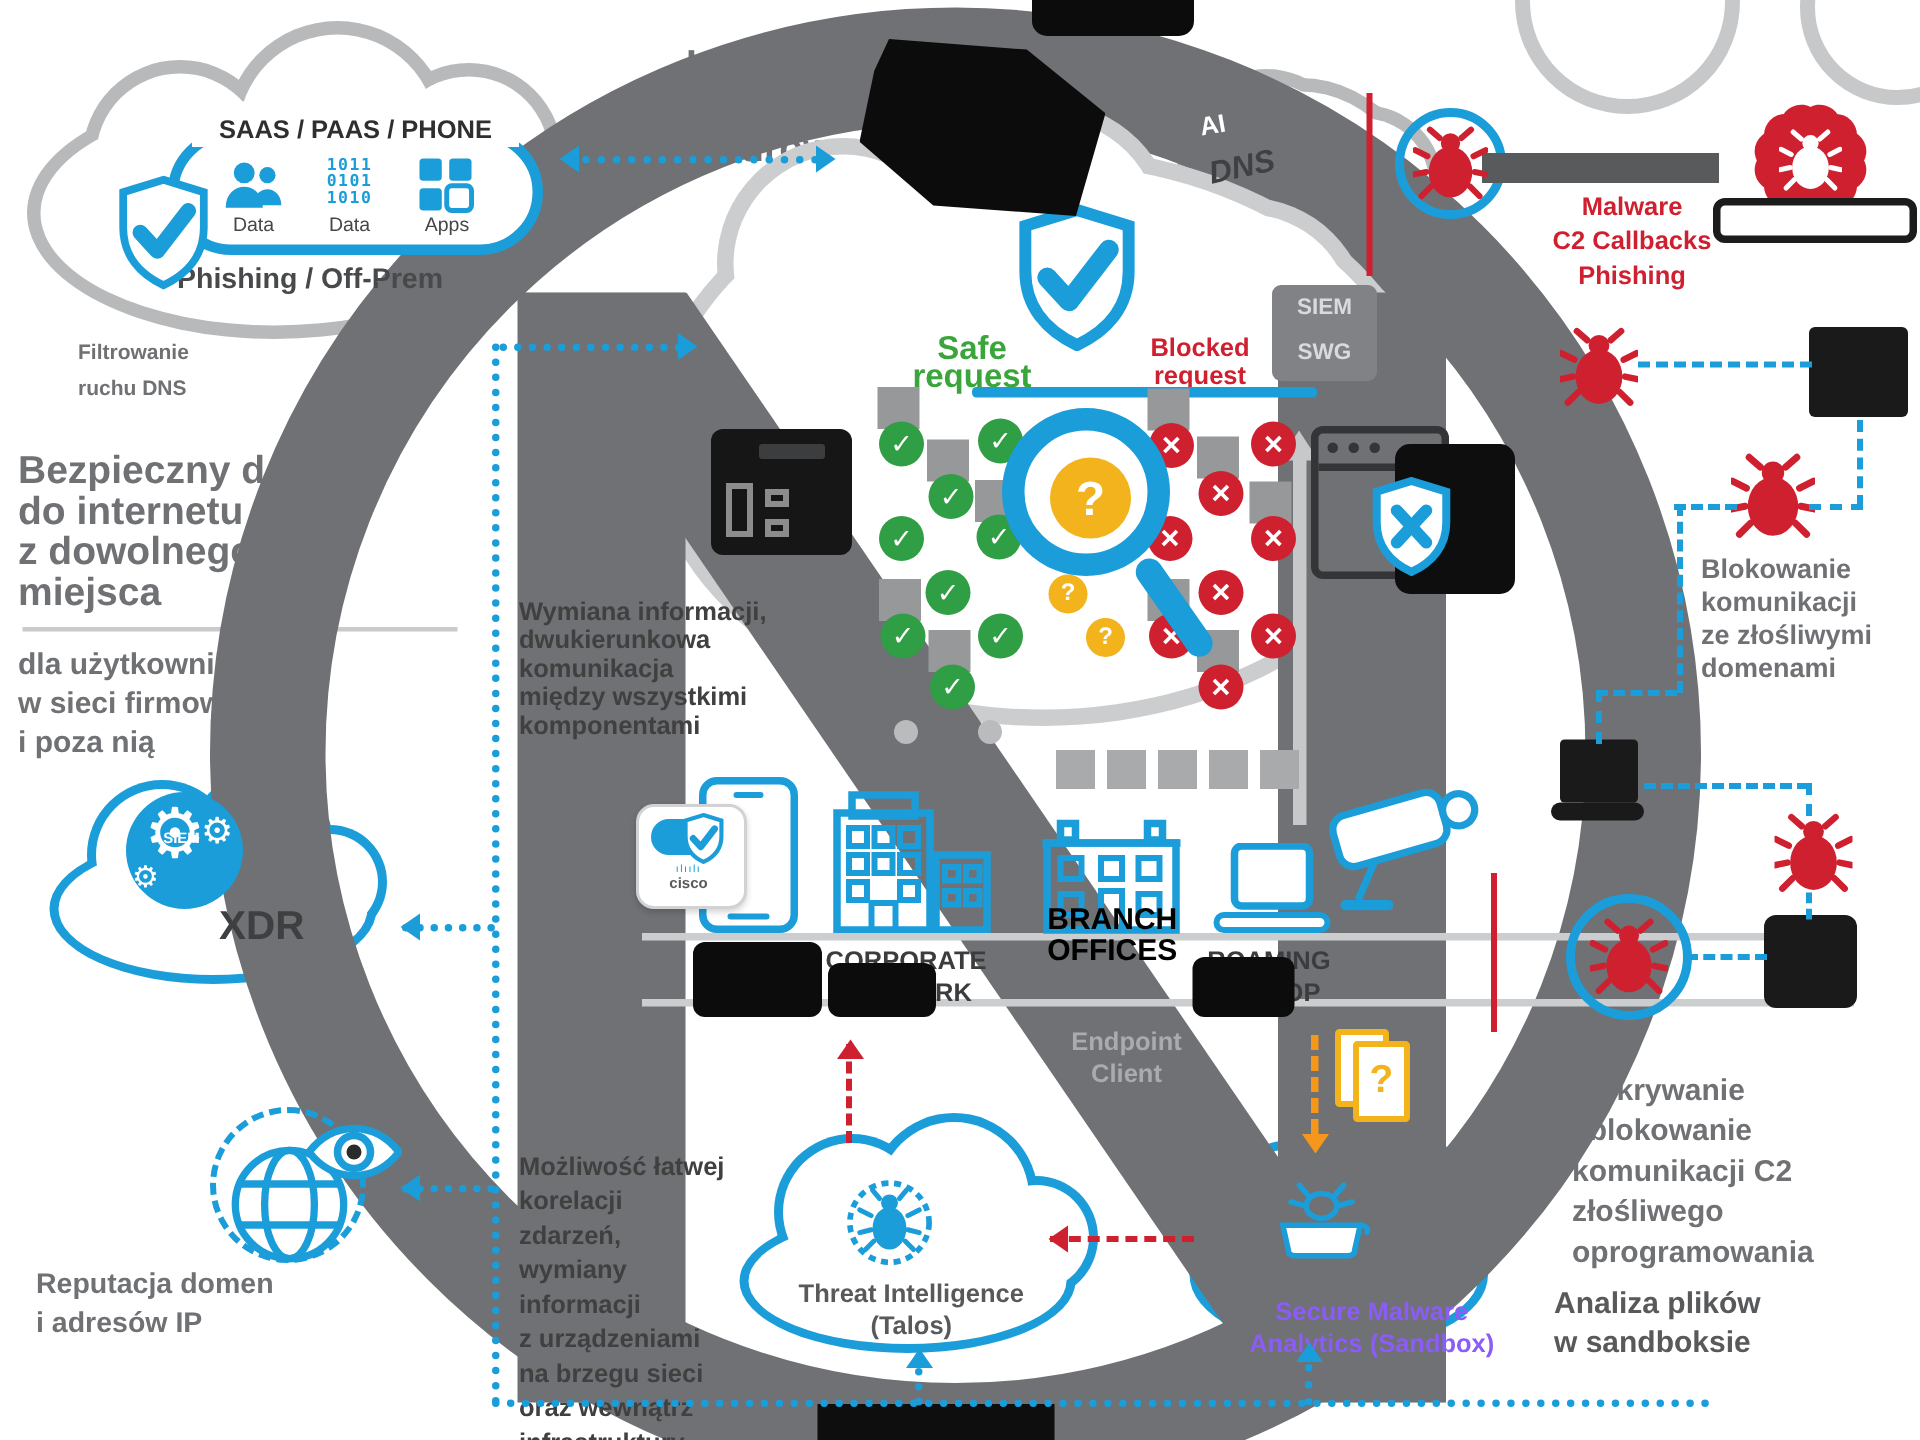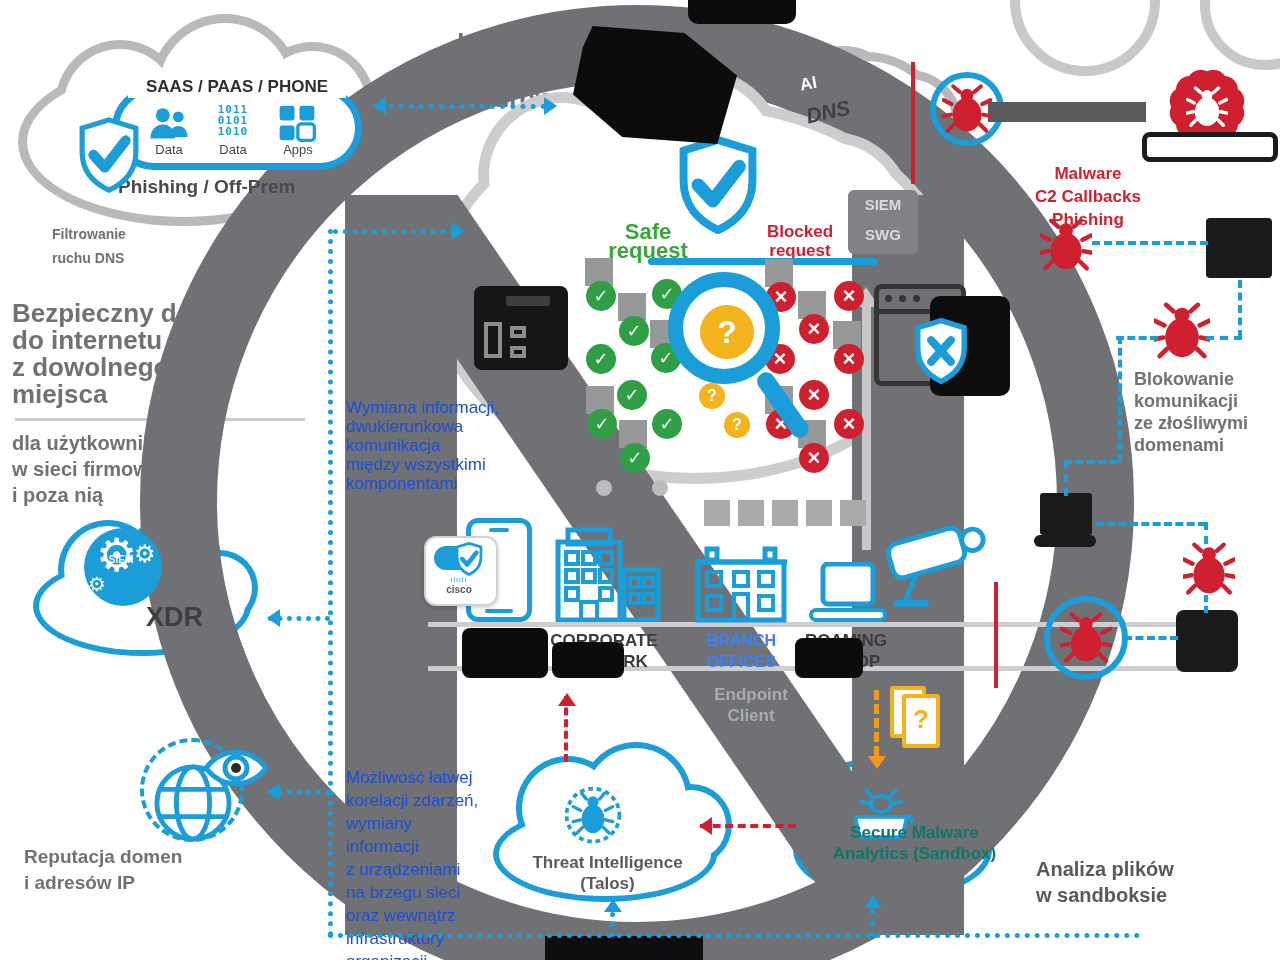--- a/index.html
+++ b/index.html
@@ -9,21 +9,21 @@
   }
   html,body{margin:0;padding:0;background:#fff;}
   #stage{position:relative;width:1280px;height:960px;overflow:hidden;background:#fff;
          font-family:"Liberation Sans","DejaVu Sans",sans-serif;}
   .abs{position:absolute;}
   .blob{position:absolute;border-radius:50%;}
   .b{font-weight:bold;}
   .ctr{text-align:center;}
   .z1{z-index:1}.z2{z-index:2}.z3{z-index:3}.z4{z-index:4}.z5{z-index:5}.z6{z-index:6}.z7{z-index:7}
   .note{color:var(--gray);font-weight:bold;}
-  .note2{color:#1d4ed8;font-weight:normal;}
+  .note2{color:#404040;font-weight:bold;}
   .gi{position:absolute;border-radius:50%;color:#fff;text-align:center;
       transform:translate(-50%,-50%);font-weight:bold;}
   .gsq{position:absolute;background:#96989a;}
   .dot-h{border-top:5px dotted var(--blue);}
   .dot-v{border-left:5px dotted var(--blue);}
   .dash-h-red{border-top:4px dashed var(--red);}
   .dash-v-red{border-left:4px dashed var(--red);}
   .dash-v-or{border-left:5px dashed var(--orange);}
   .dash-h-b{border-top:4px dashed var(--blue);}
   .dash-v-b{border-left:4px dashed var(--blue);}
@@ -63,20 +63,21 @@
 
   <div class="blob z1" style="left:1010px;top:-74px;width:150px;height:150px;border:10px solid #c6c8ca;box-sizing:border-box;background:#fff"></div>
   <div class="blob z1" style="left:1200px;top:-60px;width:130px;height:130px;border:10px solid #c6c8ca;box-sizing:border-box;background:#fff"></div>
 
   <div class="abs z1 note ctr" style="left:360px;top:28px;width:290px;font-size:26px;line-height:28px;">Internet<br>i aplikacje<br>chmurowe</div>
   <div class="abs z1 note" style="left:52px;top:222px;width:200px;font-size:14px;line-height:24px;">Filtrowanie<br>ruchu DNS</div>
   <div class="abs z1 note" style="left:12px;top:300px;width:300px;font-size:26px;line-height:27px;">Bezpieczny dostęp<br>do internetu<br>z dowolnego<br>miejsca</div>
   <div class="abs z1" style="left:15px;top:418px;width:290px;height:3px;background:#c9cacc;"></div>
   <div class="abs z1 note" style="left:12px;top:430px;width:290px;font-size:20px;line-height:26px;">dla użytkowników<br>w sieci firmowej<br>i poza nią</div>
   <div class="abs z1 note" style="left:1134px;top:368px;width:146px;font-size:18px;line-height:22px;">Blokowanie<br>komunikacji<br>ze złośliwymi<br>domenami</div>
+  <div class="abs z1 note" style="left:1048px;top:714px;width:230px;font-size:20px;line-height:27px;">Wykrywanie<br>i blokowanie<br>komunikacji C2<br>złośliwego<br>oprogramowania</div>
   <div class="abs z1 note" style="left:1036px;top:856px;width:245px;font-size:20px;line-height:26px;color:#58595b;">Analiza plików<br>w sandboksie</div>
 
   <div>
     <div class="blob z1" style="left:33px;top:556px;width:218px;height:100px;background:var(--blue)"></div>
     <div class="blob z1" style="left:58px;top:520px;width:100px;height:100px;background:var(--blue)"></div>
     <div class="blob z1" style="left:126px;top:514px;width:96px;height:96px;background:var(--blue)"></div>
     <div class="blob z1" style="left:182px;top:550px;width:76px;height:76px;background:var(--blue)"></div>
     <div class="blob z1" style="left:39px;top:562px;width:206px;height:88px;background:#fff"></div>
     <div class="blob z1" style="left:64px;top:526px;width:88px;height:88px;background:#fff"></div>
     <div class="blob z1" style="left:132px;top:520px;width:84px;height:84px;background:#fff"></div>
@@ -300,21 +301,21 @@
     <g transform="rotate(-16 50 40)">
       <rect x="6" y="20" width="76" height="36" rx="10" fill="#fff" stroke="var(--blue)" stroke-width="5"></rect>
       <circle cx="93" cy="38" r="11" fill="#fff" stroke="var(--blue)" stroke-width="5"></circle>
     </g>
     <path d="M34 60 L22 88" stroke="var(--blue)" stroke-width="5" fill="none"></path>
     <rect x="10" y="88" width="36" height="7" rx="3" fill="var(--blue)"></rect>
   </svg>
 
   <div class="abs z5 b ctr" style="left:455px;top:630px;width:95px;font-size:17px;line-height:21px;color:#3b3c3e;">MOBILE<br>PHONE</div>
   <div class="abs z5 b ctr" style="left:545px;top:630px;width:118px;font-size:17px;line-height:21px;color:#3b3c3e;">CORPORATE<br>NETWORK</div>
-  <div class="abs z5 b ctr" style="left:694px;top:630px;width:95px;font-size:16px;line-height:21px;color:#3b82f6;">BRANCH<br>OFFICES</div>
+  <div class="abs z5 b ctr" style="left:694px;top:603px;width:95px;font-size:20px;line-height:21px;color:#000000;">BRANCH<br>OFFICES</div>
   <div class="abs z5 b ctr" style="left:790px;top:630px;width:112px;font-size:17px;line-height:21px;color:#3b3c3e;">ROAMING<br>LAPTOP</div>
   <div class="abs z5 b ctr" style="left:706px;top:684px;width:90px;font-size:17px;line-height:21px;color:#a9abad;">Endpoint<br>Client</div>
 
   <div class="abs z5" style="left:84px;top:528px;width:78px;height:78px;background:var(--blue);border-radius:50%;">
     <span class="abs" style="left:12px;top:0px;font-size:46px;color:#fff;">⚙</span>
     <span class="abs" style="left:50px;top:12px;font-size:24px;color:#fff;">⚙</span>
     <span class="abs" style="left:4px;top:44px;font-size:20px;color:#fff;">⚙</span>
     <div class="abs b ctr" style="left:6px;top:26px;width:62px;font-size:10px;color:#fff;">SIEM</div>
   </div>
   <div class="abs z5 b" style="left:146px;top:602px;font-size:27px;color:#3e3f41;">XDR</div>
@@ -358,21 +359,21 @@
     <g fill="none" stroke="var(--blue)" stroke-width="4" stroke-linecap="round">
       <path d="M28 12 L22 5"></path>
         <path d="M48 12 L54 5"></path>
       <path d="M26 20 L16 17"></path>
         <path d="M50 20 L60 17"></path>
       <ellipse cx="38" cy="20" rx="11" ry="9"></ellipse>
       <path d="M10 34 H66 L62 52 C62 55 60 56 57 56 H19 C16 56 14 55 14 52 Z" fill="#fff"></path>
       <path d="M66 34 C70 34 72 36 71 39"></path>
     </g>
   </svg>
-  <div class="abs z5 b ctr" style="left:822px;top:822px;width:185px;font-size:17px;line-height:21px;color:#0f766e;">Secure Malware<br>Analytics (Sandbox)</div>
+  <div class="abs z5 b ctr" style="left:822px;top:864px;width:185px;font-size:17px;line-height:21px;color:#8b5cf6;">Secure Malware<br>Analytics (Sandbox)</div>
 
   <div class="abs z5" style="left:890px;top:686px;width:56px;height:64px;">
     <div class="abs" style="left:0;top:0;width:36px;height:52px;border:4px solid var(--yellow);border-radius:3px;background:#fff;box-sizing:border-box;"></div>
     <div class="abs" style="left:12px;top:8px;width:38px;height:54px;border:4px solid var(--yellow);border-radius:3px;background:#fff;box-sizing:border-box;"></div>
     <div class="abs b ctr" style="left:12px;top:18px;width:38px;font-size:26px;color:var(--yellow);">?</div>
   </div>
 
   <div class="abs z5" style="left:911px;top:62px;width:4px;height:122px;background:var(--red);"></div>
   <div class="abs z5" style="left:994px;top:582px;width:4px;height:106px;background:var(--red);"></div>
   <div class="abs z5" style="left:930px;top:72px;width:74px;height:74px;border:6px solid var(--blue);border-radius:50%;box-sizing:border-box;"></div>
@@ -403,21 +404,21 @@
           <path d="M49 25 L59 20"></path>
 <path d="M10 38 L0 40"></path>
           <path d="M50 38 L60 40"></path>
           <path d="M14 50 L6 58"></path>
           <path d="M46 50 L54 58"></path>
         </g>
 <circle cx="30" cy="14" r="8" fill="#ffffff"></circle>
         <ellipse cx="30" cy="38" rx="18" ry="21" fill="#ffffff"></ellipse>
       </svg></div>
   <div class="abs z5" style="left:1142px;top:132px;width:136px;height:30px;border:5px solid #1c1c1d;border-radius:8px;background:#fff;box-sizing:border-box;"></div>
-  <div class="abs z5 b ctr" style="left:1010px;top:126px;width:156px;font-size:17px;line-height:23px;color:var(--red);margin-top:36px;">Malware<br>C2 Callbacks<br>Phishing</div>
+  <div class="abs z5 b ctr" style="left:1010px;top:126px;width:156px;font-size:17px;line-height:23px;color:var(--red);">Malware<br>C2 Callbacks<br>Phishing</div>
 
   <div class="abs z5" style="left:1040px;top:218px;width:52px;height:54px;"><svg viewBox="0 0 60 62" width="100%" height="100%">
 <g stroke="#cf2030" stroke-width="5" stroke-linecap="round" fill="none">
 <path d="M21 10 L13 3"></path>
           <path d="M39 10 L47 3"></path>
           <path d="M11 25 L1 20"></path>
           <path d="M49 25 L59 20"></path>
 <path d="M10 38 L0 40"></path>
           <path d="M50 38 L60 40"></path>
           <path d="M14 50 L6 58"></path>

